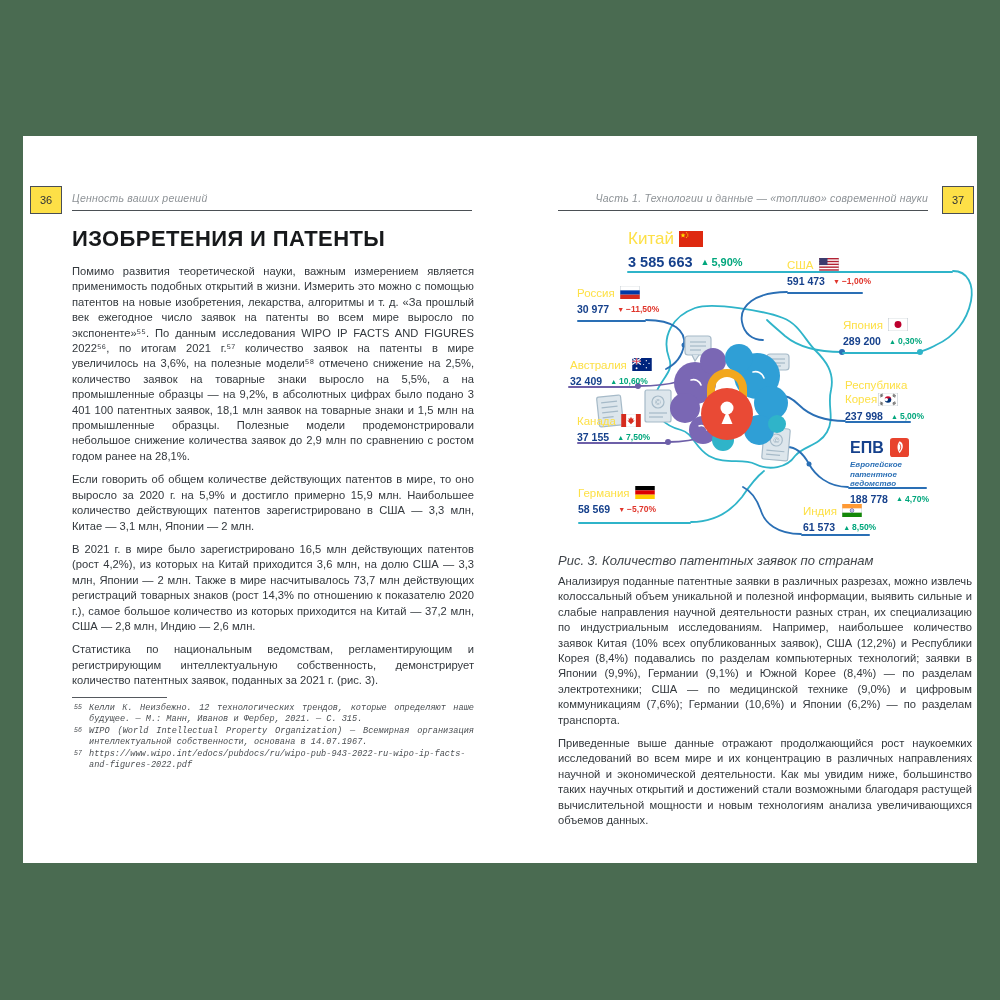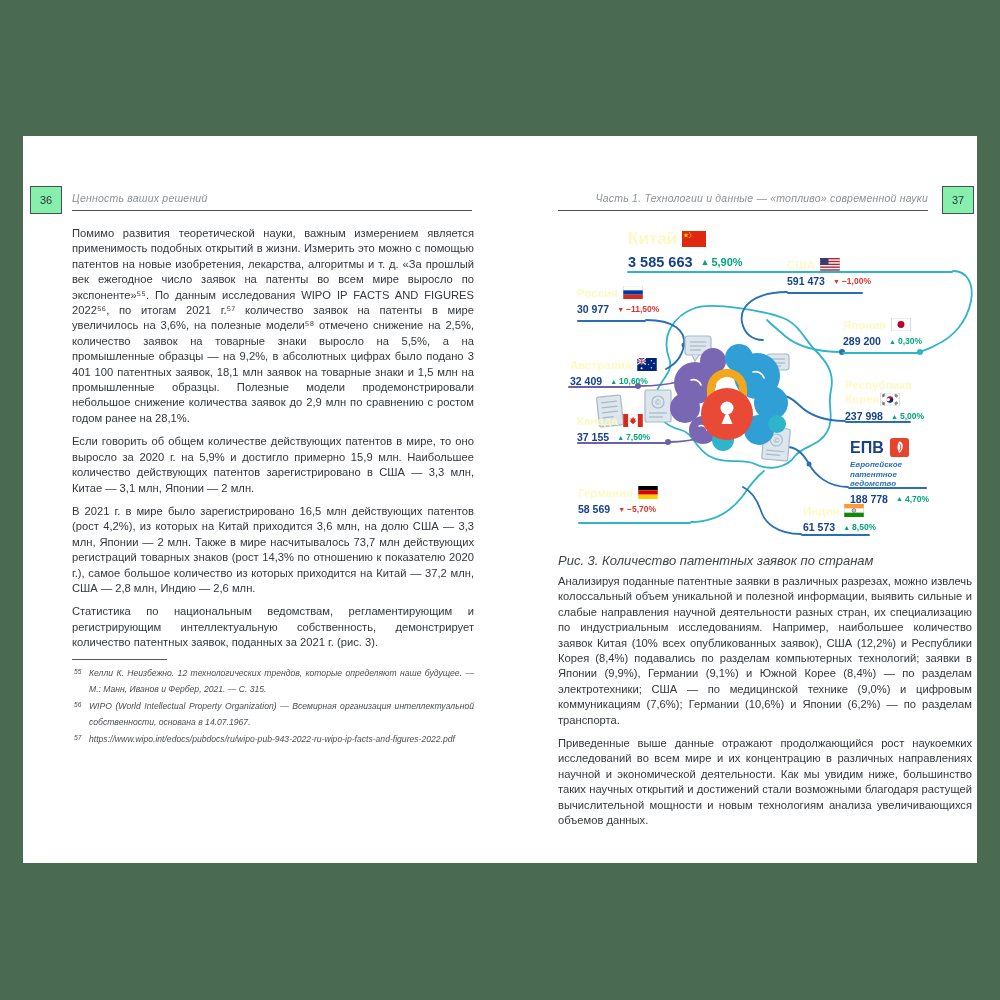--- a/index.html
+++ b/index.html
@@ -1,41 +1,41 @@
 <!DOCTYPE html>
 <html lang="ru"><head>
 <meta charset="utf-8">
 <style>
   html,body{margin:0;padding:0;}
   body{width:1000px;height:1000px;position:relative;background:#4a6b51;
        font-family:"Liberation Sans","DejaVu Sans",sans-serif;overflow:hidden;}
   .spread{position:absolute;left:23px;top:136px;width:954px;height:727px;background:#ffffff;}
 
   
-  .pn-box{position:absolute;width:30px;height:26px;border:1px solid #494e54;background:#86efac;
+  .pn-box{position:absolute;width:30px;height:26px;border:1px solid #494e54;background:#fde047;
           text-align:center;line-height:26px;font-size:11px;color:#2f3338;}
   .run-h{position:absolute;font-size:10.5px;font-style:italic;color:#8d9296;letter-spacing:.2px;}
   .h-rule{position:absolute;height:1px;background:#4b5055;}
 
   
   .col-left{position:absolute;left:72px;top:226px;width:402px;}
   .col-right{position:absolute;left:558px;top:574px;width:414px;}
   h1.title{font-size:22px;font-weight:700;color:#17191b;letter-spacing:.4px;margin:0 0 12px 0;}
   p.body{font-size:11.2px;line-height:15.4px;color:#33383d;text-align:justify;margin:0 0 8px 0;}
   .fn-rule{width:95px;height:1px;background:#55595e;margin:8px 0 5px 0;}
-  .fn{position:relative;padding-left:17px;font-size:8.6px;line-height:16px;font-style:italic;
-      color:#4a4e52;text-align:justify;margin-bottom:1px;}
+  .fn{position:relative;padding-left:17px;font-size:8.6px;line-height:11px;font-style:italic;
+      color:#4a4e52;text-align:justify;margin-bottom:1px;font-family:Liberation Mono, monospace;}
   .fn-num{position:absolute;left:2px;top:-1px;font-size:6.6px;}
   .fig-cap{position:absolute;left:558px;top:553px;width:414px;font-size:13px;font-style:italic;color:#41464b;}
 
   
   .diagram{position:absolute;left:545px;top:218px;width:440px;height:334px;}
   .diagram svg.net{position:absolute;left:0;top:0;z-index:1;}
   .cb{position:absolute;z-index:3;}
-  .c-name{display:flex;align-items:center;gap:5px;font-weight:700;color:#fef9c3;font-size:11.5px;white-space:nowrap;}
+  .c-name{display:flex;align-items:center;gap:5px;font-weight:400;color:#fde047;font-size:11.5px;white-space:nowrap;}
   .c-val{display:flex;align-items:center;gap:8px;font-weight:700;color:#16418c;font-size:10.5px;margin-top:4px;white-space:nowrap;}
   .delta{display:flex;align-items:center;gap:2px;font-size:8.5px;font-weight:700;}
   .arrow{font-size:7px;line-height:1;}
   .up{color:#00a67c;} .down{color:#e0352b;}
   .cb-big .c-name{font-size:17px;} .cb-big .c-val{font-size:14.5px;margin-top:5px;}
   .cb-big .delta{font-size:11px;} .cb-big .arrow{font-size:9px;}
   .epo-title{display:flex;align-items:center;gap:6px;font-weight:700;color:#16418c;font-size:16px;}
   .epo-sub{font-size:8px;line-height:9.5px;font-style:italic;font-weight:700;color:#2a6fb5;margin-top:3px;width:80px;}
   .uline{position:absolute;height:2px;border-radius:1px;z-index:2;}
   .lc-teal{background:#2fb4c9;} .lc-blue{background:#2a6fb5;} .lc-purple{background:#6d5fa8;}
@@ -49,20 +49,21 @@
 
 <div class="pn-box" style="left:30px;top:186px;">36</div>
 <div class="run-h" style="left:72px;top:192px;">Ценность ваших решений</div>
 <div class="h-rule" style="left:72px;top:210px;width:400px;"></div>
 
 <div class="run-h" style="left:530px;top:192px;width:398px;text-align:right;">Часть 1. Технологии и данные — «топливо» современной науки</div>
 <div class="h-rule" style="left:558px;top:210px;width:370px;"></div>
 <div class="pn-box" style="left:942px;top:186px;">37</div>
 
 <div class="col-left">
+  <h1 class="title">ИЗОБРЕТЕНИЯ И ПАТЕНТЫ</h1>
   <p class="body">Помимо развития теоретической науки, важным измерением является применимость подобных открытий в жизни. Измерить это можно с помощью патентов на новые изобретения, лекарства, алгоритмы и т. д. «За прошлый век ежегодное число заявок на патенты во всем мире выросло по экспоненте»⁵⁵. По данным исследования WIPO IP FACTS AND FIGURES 2022⁵⁶, по итогам 2021 г.⁵⁷ количество заявок на патенты в мире увеличилось на 3,6%, на полезные модели⁵⁸ отмечено снижение на 2,5%, количество заявок на товарные знаки выросло на 5,5%, а на промышленные образцы — на 9,2%, в абсолютных цифрах было подано 3 401 100 патентных заявок, 18,1 млн заявок на товарные знаки и 1,5 млн на промышленные образцы. Полезные модели продемонстрировали небольшое снижение количества заявок до 2,9 млн по сравнению с ростом годом ранее на 28,1%.</p>
   <p class="body">Если говорить об общем количестве действующих патентов в мире, то оно выросло за 2020 г. на 5,9% и достигло примерно 15,9 млн. Наибольшее количество действующих патентов зарегистрировано в США — 3,3 млн, Китае — 3,1 млн, Японии — 2 млн.</p>
   <p class="body">В 2021 г. в мире было зарегистрировано 16,5 млн действующих патентов (рост 4,2%), из которых на Китай приходится 3,6 млн, на долю США — 3,3 млн, Японии — 2 млн. Также в мире насчитывалось 73,7 млн действующих регистраций товарных знаков (рост 14,3% по отношению к показателю 2020 г.), самое большое количество из которых приходится на Китай — 37,2 млн, США — 2,8 млн, Индию — 2,6 млн.</p>
   <p class="body">Статистика по национальным ведомствам, регламентирующим и регистрирующим интеллектуальную собственность, демонстрирует количество патентных заявок, поданных за 2021 г. (рис. 3).</p>
   <div class="fn-rule"></div>
   <div class="fn">
     <span class="fn-num">55</span>
     <span>Келли К. Неизбежно. 12 технологических трендов, которые определяют наше будущее. — М.: Манн, Иванов и Фербер, 2021. — С. 315.</span></div>
   <div class="fn">
     <span class="fn-num">56</span>

